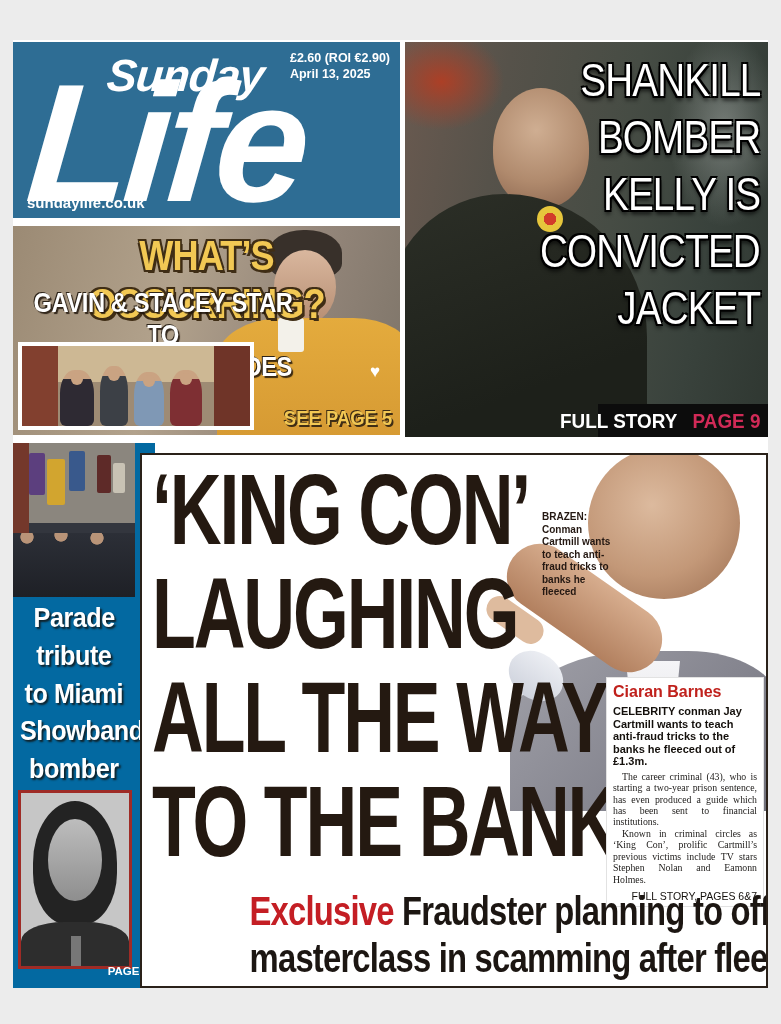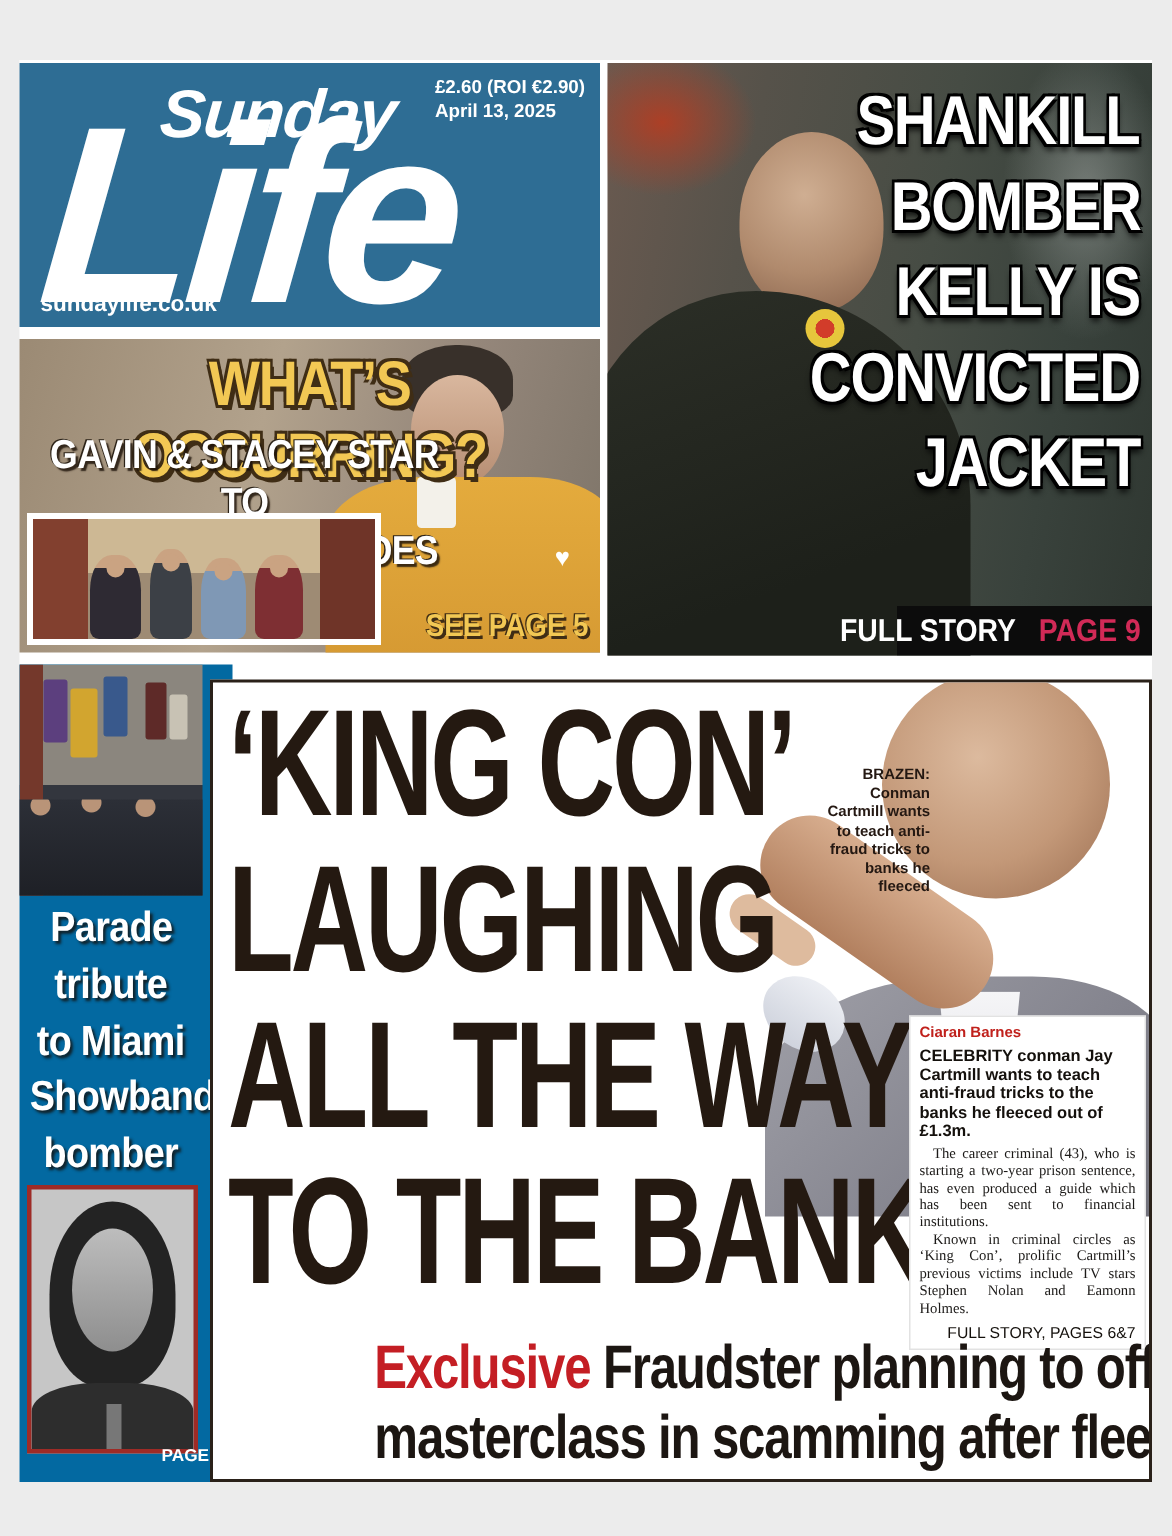--- a/index.html
+++ b/index.html
@@ -22,21 +22,21 @@
     background:
       radial-gradient(90px 70px at 10% 10%, rgba(176,62,36,.95) 0%, rgba(176,62,36,0) 70%),
       radial-gradient(80px 140px at 88% 22%, rgba(165,170,166,.55) 0%, rgba(165,170,166,0) 70%),
       linear-gradient(100deg,#6a5a50 0%,#56524a 25%,#464c44 55%,#39423c 78%,#2f3731 100%);}
   .sh-head{left:88px;top:46px;width:96px;height:120px;border-radius:50% 50% 46% 46%;
     background:radial-gradient(circle at 45% 35%,#cfae92 0%,#b08a6d 55%,#85604a 100%);}
   .sh-body{left:-18px;top:152px;width:260px;height:260px;border-radius:45% 55% 0 0;
     background:linear-gradient(160deg,#2c2f27 0%,#1d201a 70%);}
   .sh-badge{left:132px;top:164px;width:26px;height:26px;border-radius:50%;
     background:radial-gradient(circle,#d23c2a 0% 34%,#e6c63c 35% 72%,#b2962c 100%);}
-  .sh-headline{right:8px;top:10px;text-align:right;color:#fff;font-weight:700;
+  .sh-headline{right:8px;top:10px;text-align:right;color:#fff;font-weight:400;
     font-size:46px;line-height:1.24;letter-spacing:-1px;
     text-shadow:-2px -2px 0 #000,2px -2px 0 #000,-2px 2px 0 #000,2px 2px 0 #000,0 4px 5px rgba(0,0,0,.85);}
   .sh-headline span{display:inline-block;transform:scaleX(.84);transform-origin:right;}
   .sh-footer{right:0;bottom:0;width:170px;height:33px;background:#0c0c0c;
     display:flex;align-items:center;justify-content:flex-end;padding-right:8px;box-sizing:border-box;
     font-size:21px;font-weight:800;color:#fff;white-space:nowrap;}
   .sh-footer .pg{color:#d12a57;margin-left:7px;}
   .sh-footer span{display:inline-block;transform:scaleX(.9);transform-origin:right;}
 
   
@@ -111,28 +111,28 @@
     transform:rotate(35deg);background:linear-gradient(#d7ad8e,#b2805f);}
   .cm-finger{position:absolute;left:-8px;top:152px;width:64px;height:26px;border-radius:14px;
     transform:rotate(35deg);background:#debb9e;}
   .cm-cuff{position:absolute;left:16px;top:198px;width:58px;height:46px;border-radius:50%;
     transform:rotate(35deg);background:linear-gradient(#eceef3,#cfd3dd);}
   .cm-jacket{position:absolute;right:-14px;top:196px;width:270px;height:160px;border-radius:48% 34% 0 0;
     background:linear-gradient(135deg,#a0a0a8 0%,#84848e 60%,#6f6f79 100%);}
   .cm-shirt{position:absolute;right:86px;top:206px;width:54px;height:120px;
     clip-path:polygon(0 0,100% 0,78% 100%,22% 100%);
     background:linear-gradient(#f5f5f7,#d9d9df);}
-  .caption{left:400px;top:56px;width:78px;text-align:right;z-index:5;
+  .caption{left:400px;top:56px;width:78px;text-align:left;z-index:5;
     color:#241812;font-weight:700;font-size:10px;line-height:1.25;}
   .mainhead{left:10px;top:2px;z-index:3;color:#241911;font-weight:800;
     font-size:101px;line-height:1.03;letter-spacing:-3px;white-space:nowrap;}
   .mainhead div span{display:inline-block;transform:scaleX(.71);transform-origin:left;}
   .article{right:2px;top:222px;width:158px;z-index:4;background:#fff;padding:5px 6px 4px 6px;
     box-sizing:border-box;border:1px solid #e2e2e2;}
-  .byline{color:#c0211c;font-weight:700;font-size:10px;margin-bottom:4px;}
+  .byline{color:#c0211c;font-weight:700;font-size:16px;margin-bottom:4px;}
   .intro{font-weight:700;font-size:11px;line-height:1.14;color:#14100c;margin-bottom:3px;}
   .article p{font-family:"Liberation Serif",serif;font-size:9.8px;line-height:1.17;margin:0;
     text-align:justify;text-indent:9px;color:#1c1a18;}
   .art-footer{font-weight:400;font-size:10.5px;text-align:right;margin-top:5px;color:#14100c;}
   .excl{left:6px;right:6px;bottom:3px;z-index:6;text-align:center;font-weight:800;
     font-size:41px;line-height:1.16;letter-spacing:-1px;color:#1c1612;white-space:nowrap;}
   .excl div span{display:inline-block;transform:scaleX(.8);transform-origin:center;}
   .excl .red{color:#c41e24;}
 </style>
 </head>

